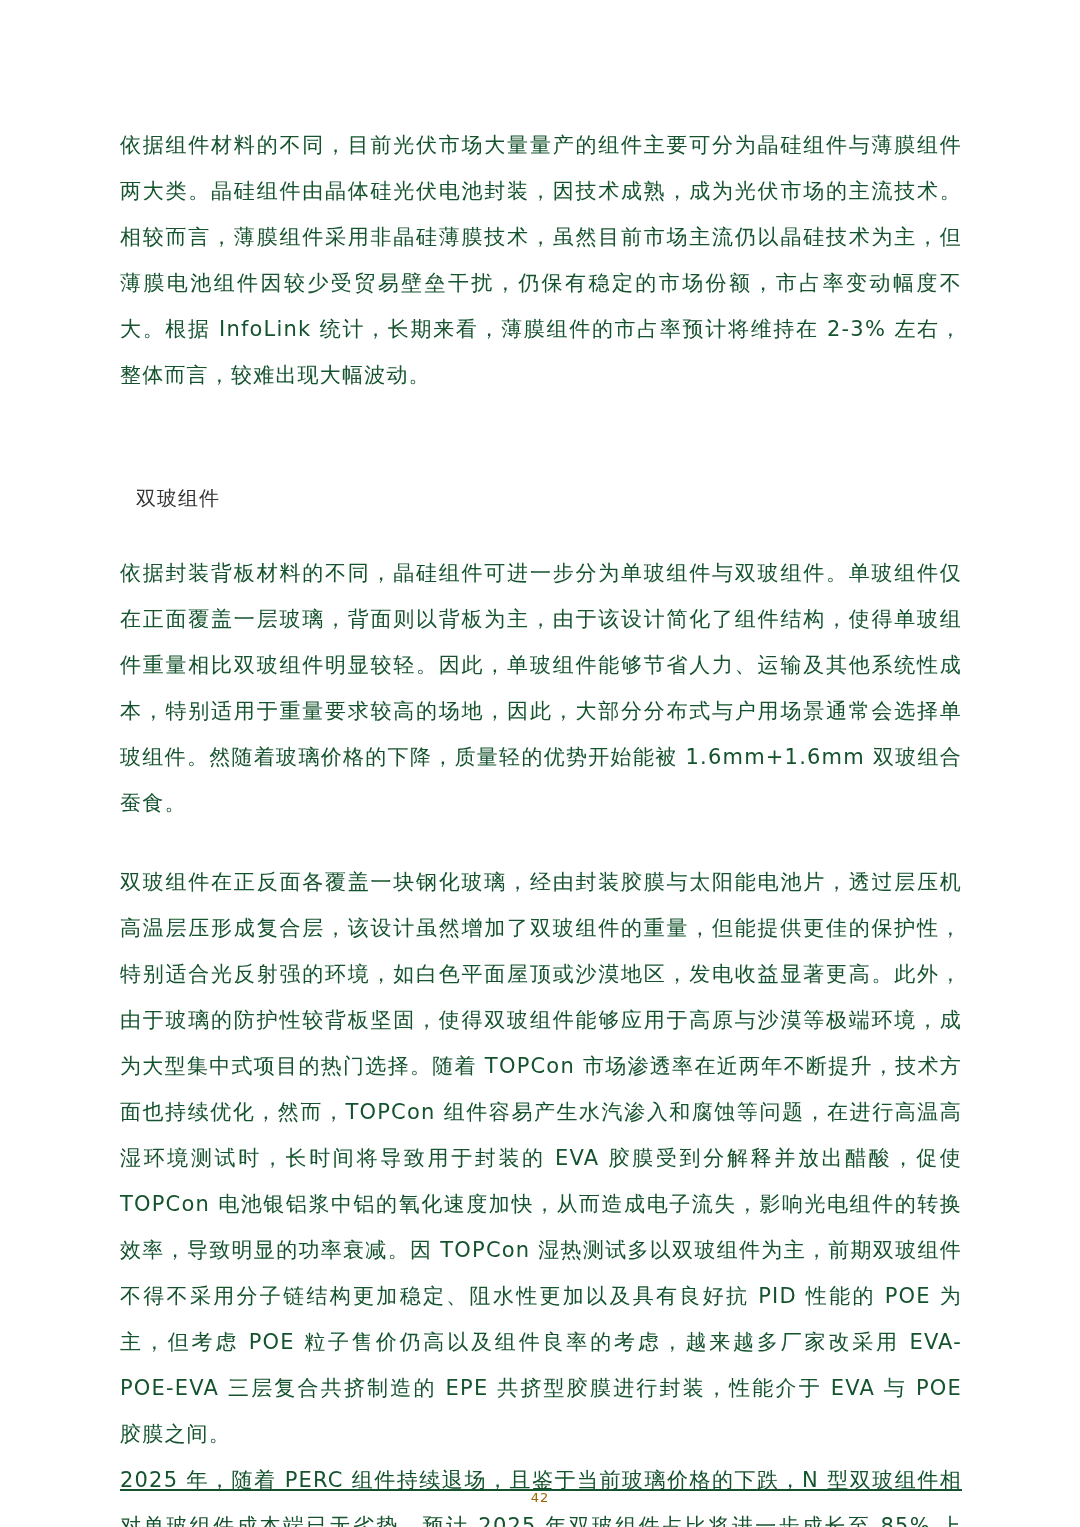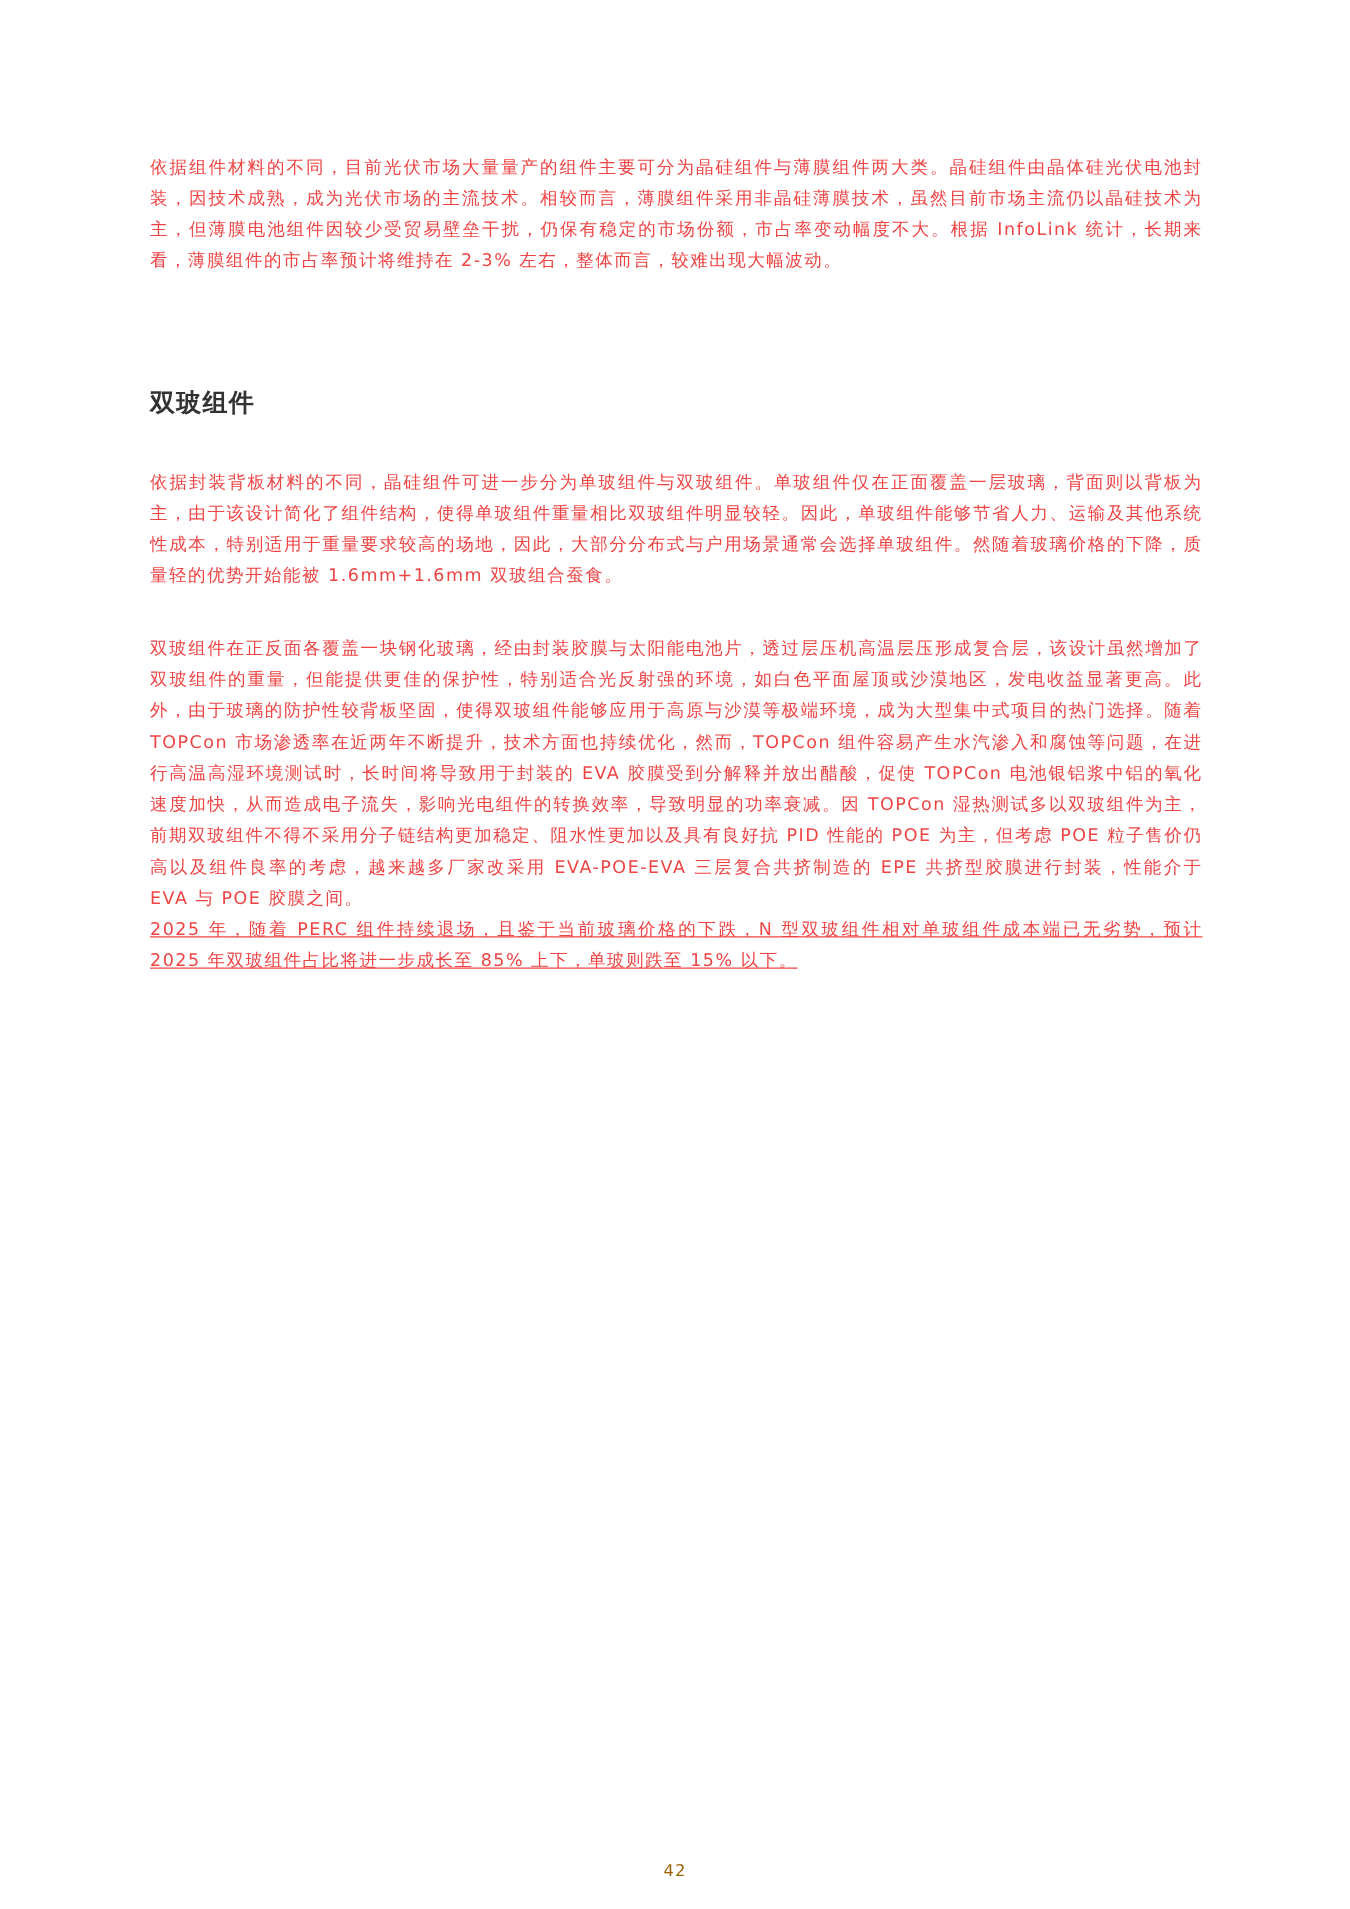--- a/index.html
+++ b/index.html
@@ -1,21 +1,21 @@
 <!DOCTYPE html>
 <html><head>
 <meta charset="utf-8">
 <style>
   html, body { margin: 0; padding: 0; background: #ffffff; }
   body { width: 1080px; height: 1527px; position: relative; overflow: hidden;
          font-family: "DejaVu Sans", "Liberation Sans", sans-serif; color: #333333; }
   .page { position: absolute; left: 120px; top: 122px; width: 842px; }
-  .para { font-size: 14px; line-height: 25px; letter-spacing: 1.2px; text-align: justify;
-          text-align-last: left; margin: 0; color: #ef4444; }
-  .heading { font-size: 20px; font-weight: bold; color: #333333; margin: 0; letter-spacing: 1px; }
+  .para { font-size: 21px; line-height: 46px; letter-spacing: 1.2px; text-align: justify;
+          text-align-last: left; margin: 0; color: #14532d; }
+  .heading { font-size: 20px; font-weight: normal; color: #333333; margin: 16px; letter-spacing: 1px; }
   .page-number { position: absolute; left: 0; width: 1080px; top: 1490px; text-align: center;
                  font-size: 13px; color: #a16207; letter-spacing: 1px; }
 </style>
 </head>
 <body>
 
 <div class="page">
   <p class="para">依据组件材料的不同，目前光伏市场大量量产的组件主要可分为晶硅组件与薄膜组件两大类。晶硅组件由晶体硅光伏电池封装，因技术成熟，成为光伏市场的主流技术。相较而言，薄膜组件采用非晶硅薄膜技术，虽然目前市场主流仍以晶硅技术为主，但薄膜电池组件因较少受贸易壁垒干扰，仍保有稳定的市场份额，市占率变动幅度不大。根据 InfoLink 统计，长期来看，薄膜组件的市占率预计将维持在 2-3% 左右，整体而言，较难出现大幅波动。</p>
 
   <h2 class="heading" style="margin-top:87px;">双玻组件</h2>

